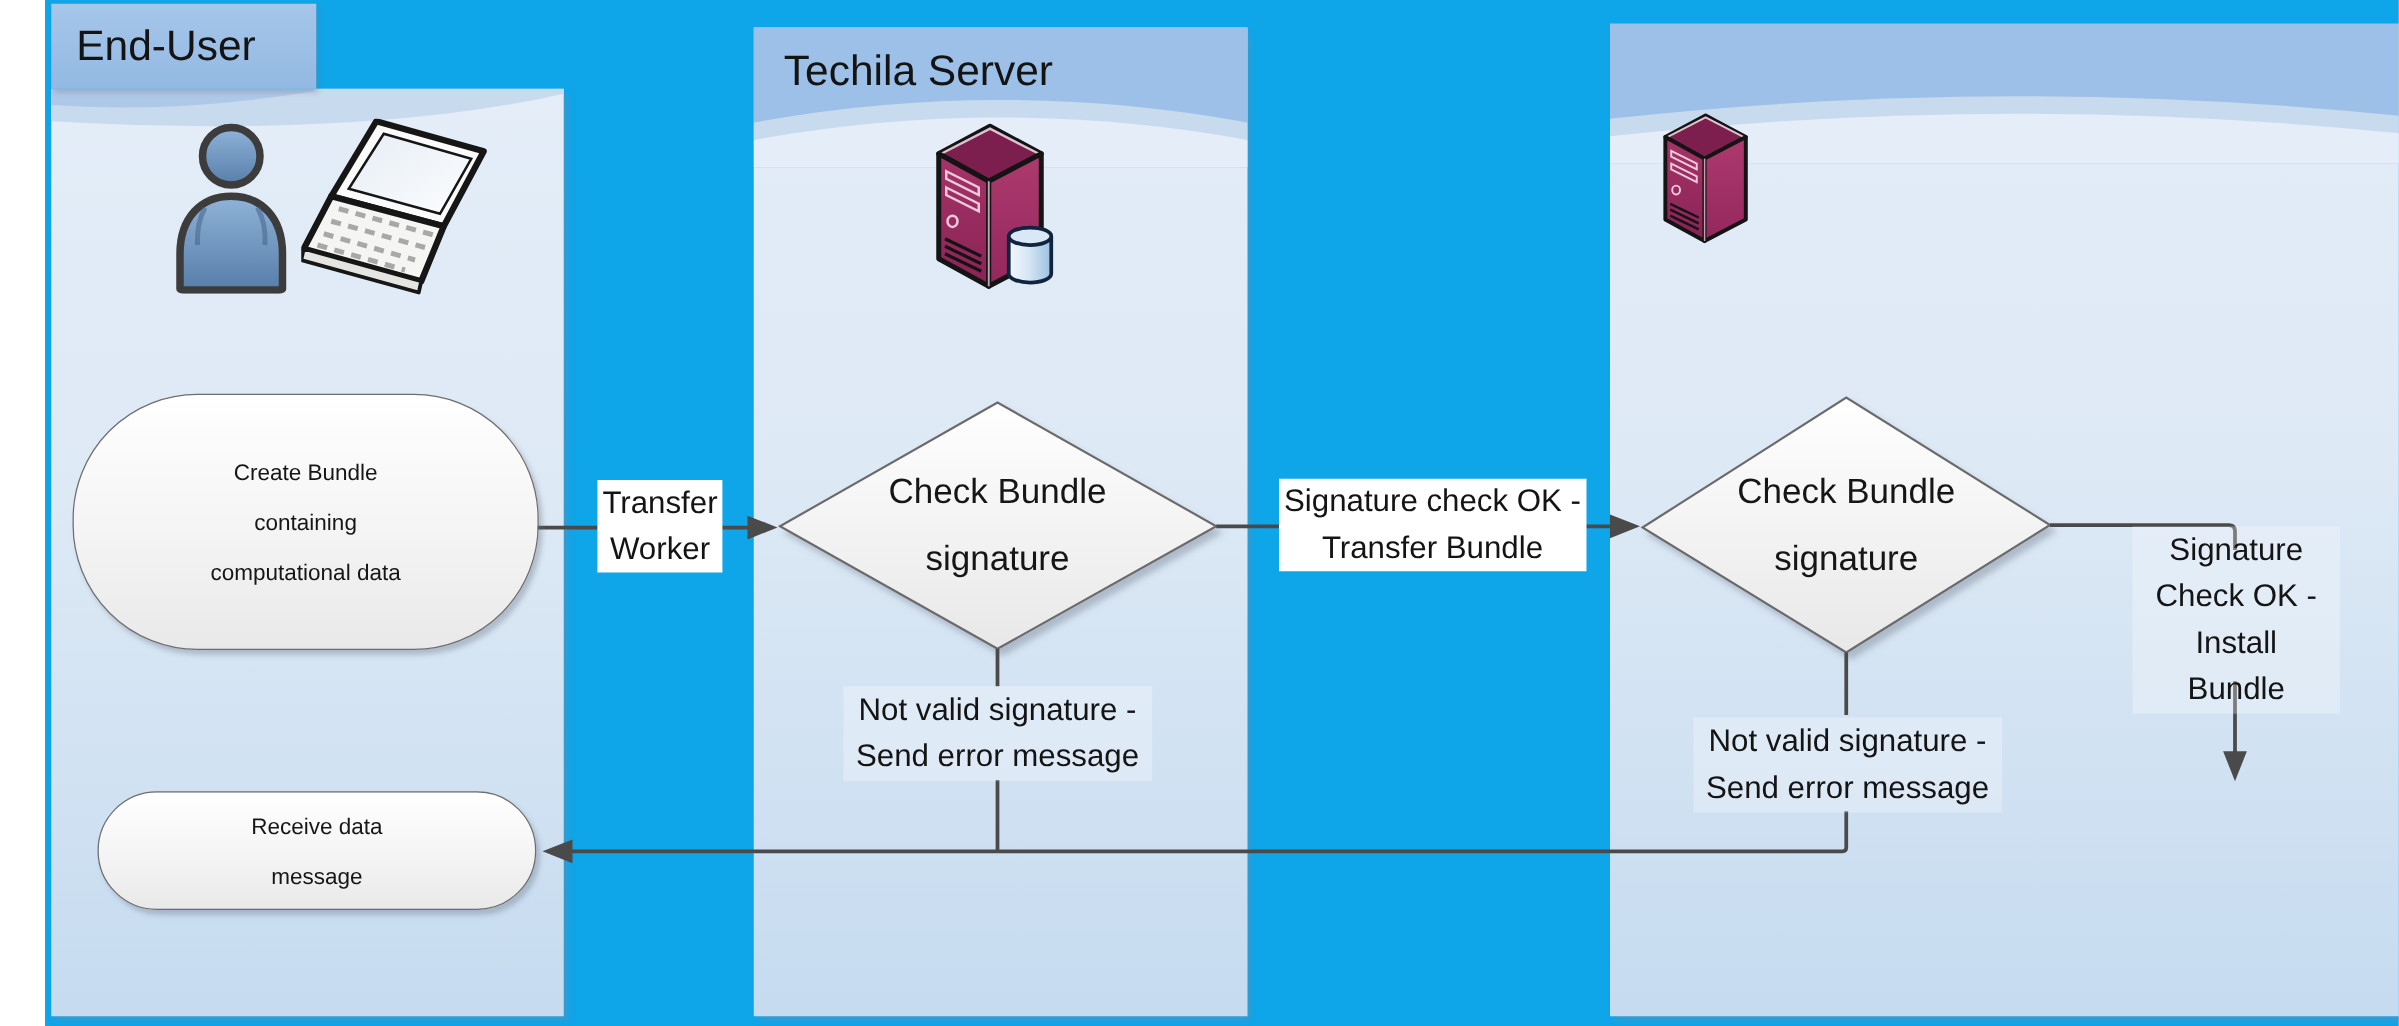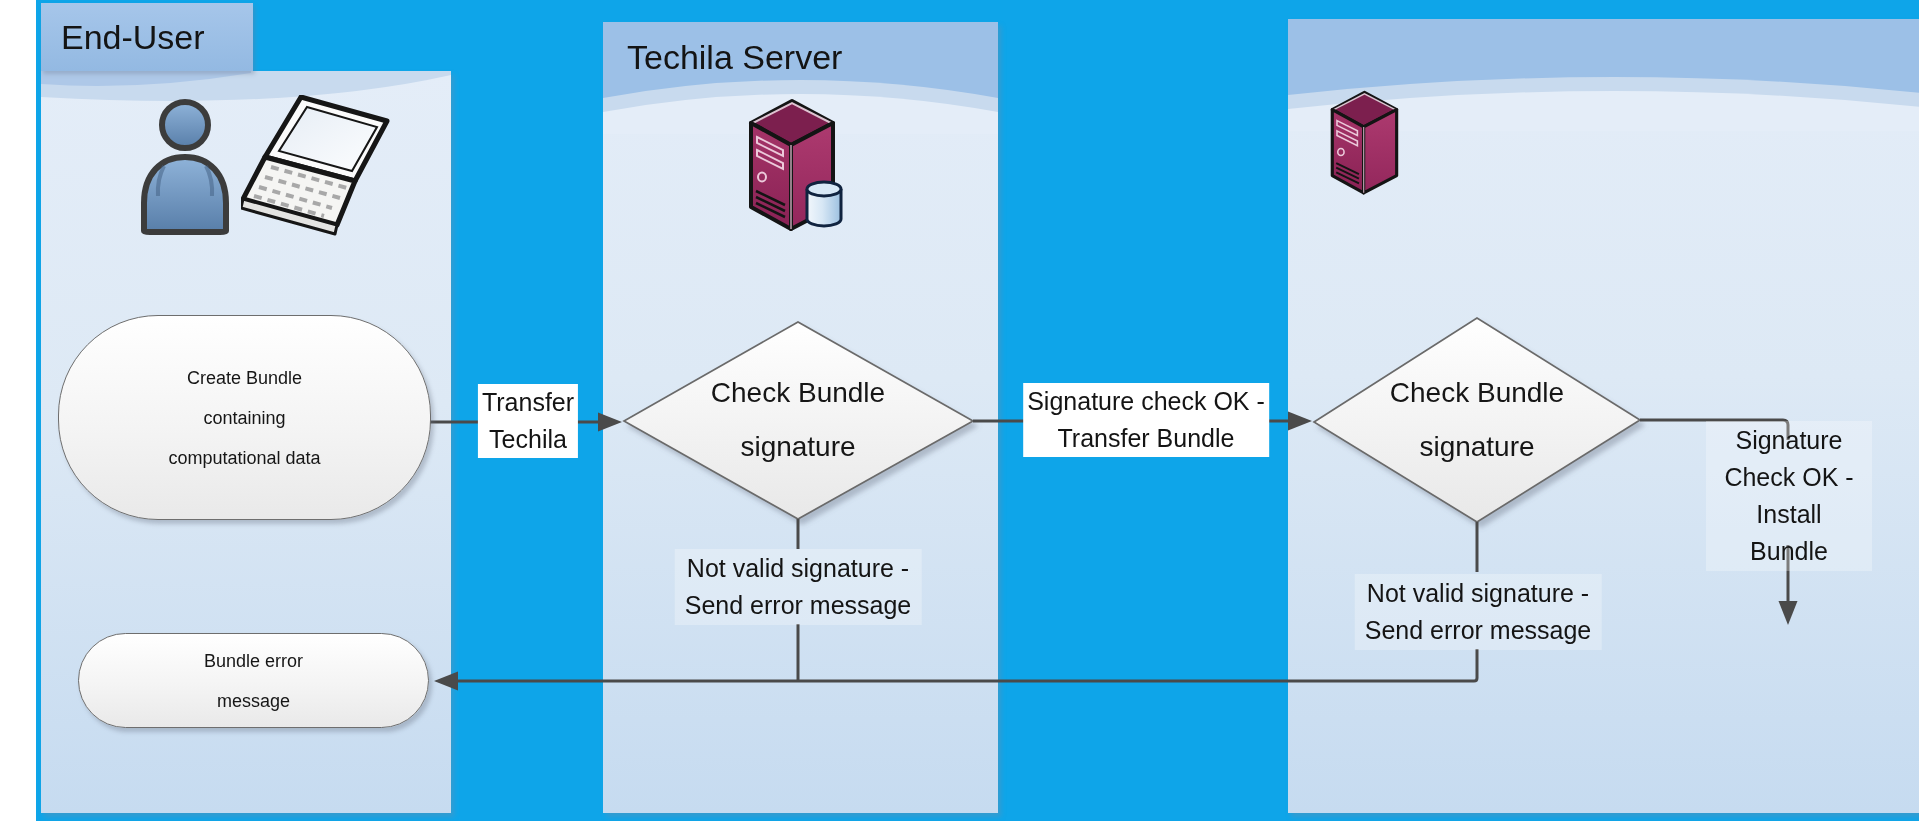--- a/index.html
+++ b/index.html
@@ -197,30 +197,30 @@
     <g stroke="#141414" stroke-width="2.5">
       <path d="M27,98 L56,112"></path>
         <path d="M27,104 L56,118"></path>
         <path d="M27,110 L56,124"></path>
     </g>
   </svg>
 
   <div class="node node-create">Create Bundle
 containing
 computational data</div>
-  <div class="node node-receive">Bundle error
+  <div class="node node-receive">Receive data
 message</div>
 
   <div class="dtext" style="left:762px;top:420px">Check Bundle
 signature</div>
   <div class="dtext" style="left:1441px;top:420px">Check Bundle
 signature</div>
 
   <div class="elabel l-white" style="left:492px;top:421px">Transfer
-Techila</div>
+Worker</div>
   <div class="elabel l-white" style="left:1110px;top:420px">Signature check OK -
 Transfer Bundle</div>
   <div class="elabel l-tint" style="left:1753px;top:496px">Signature Check OK -
 Install Bundle</div>
   <div class="elabel l-tint" style="left:762px;top:587px">Not valid signature -
 Send error message</div>
   <div class="elabel l-tint" style="left:1442px;top:612px">Not valid signature -
 Send error message</div>
 
 </div>

